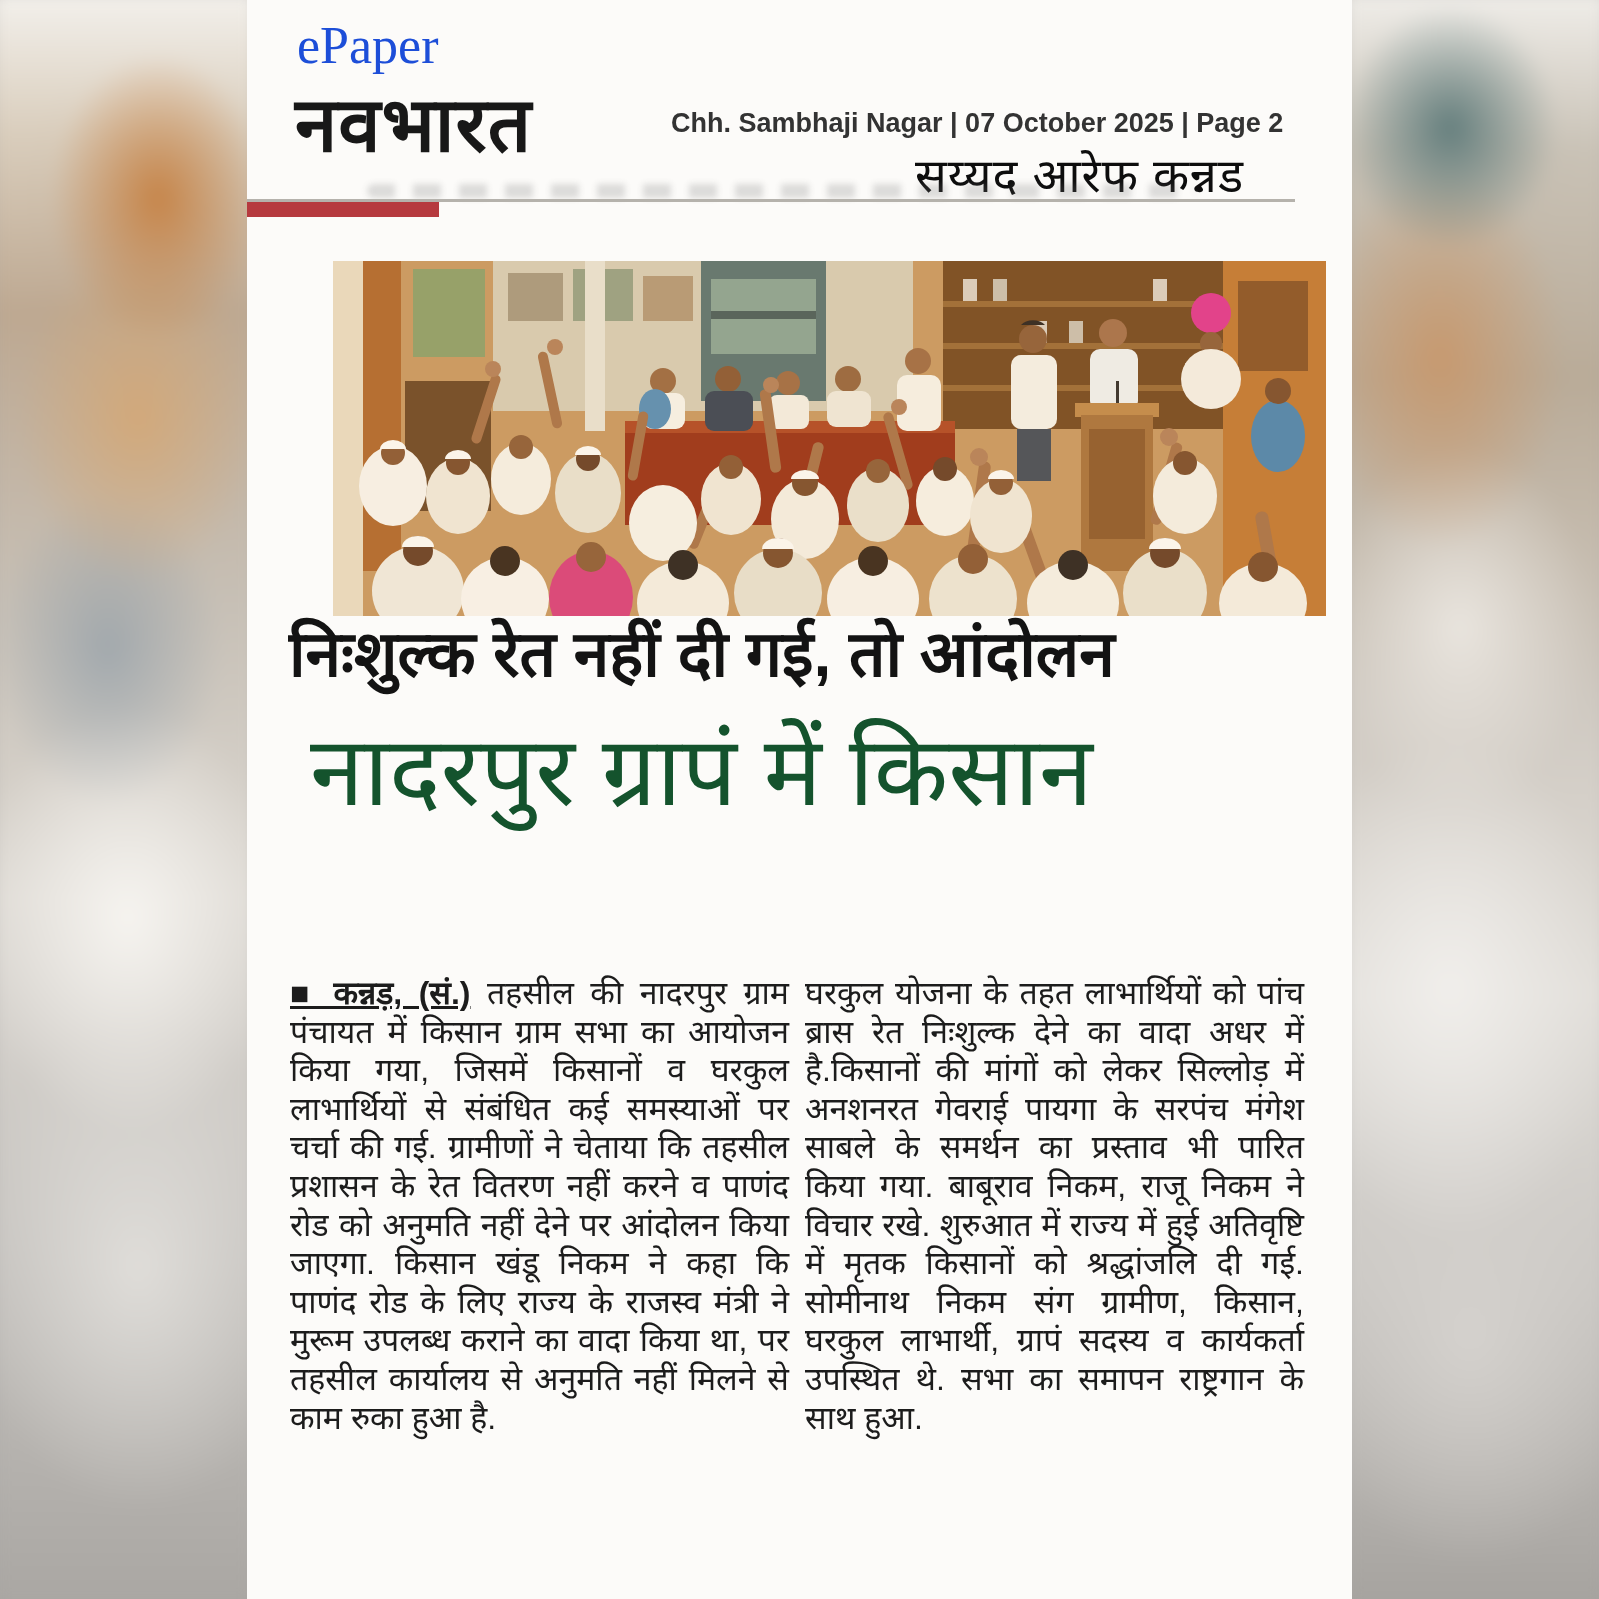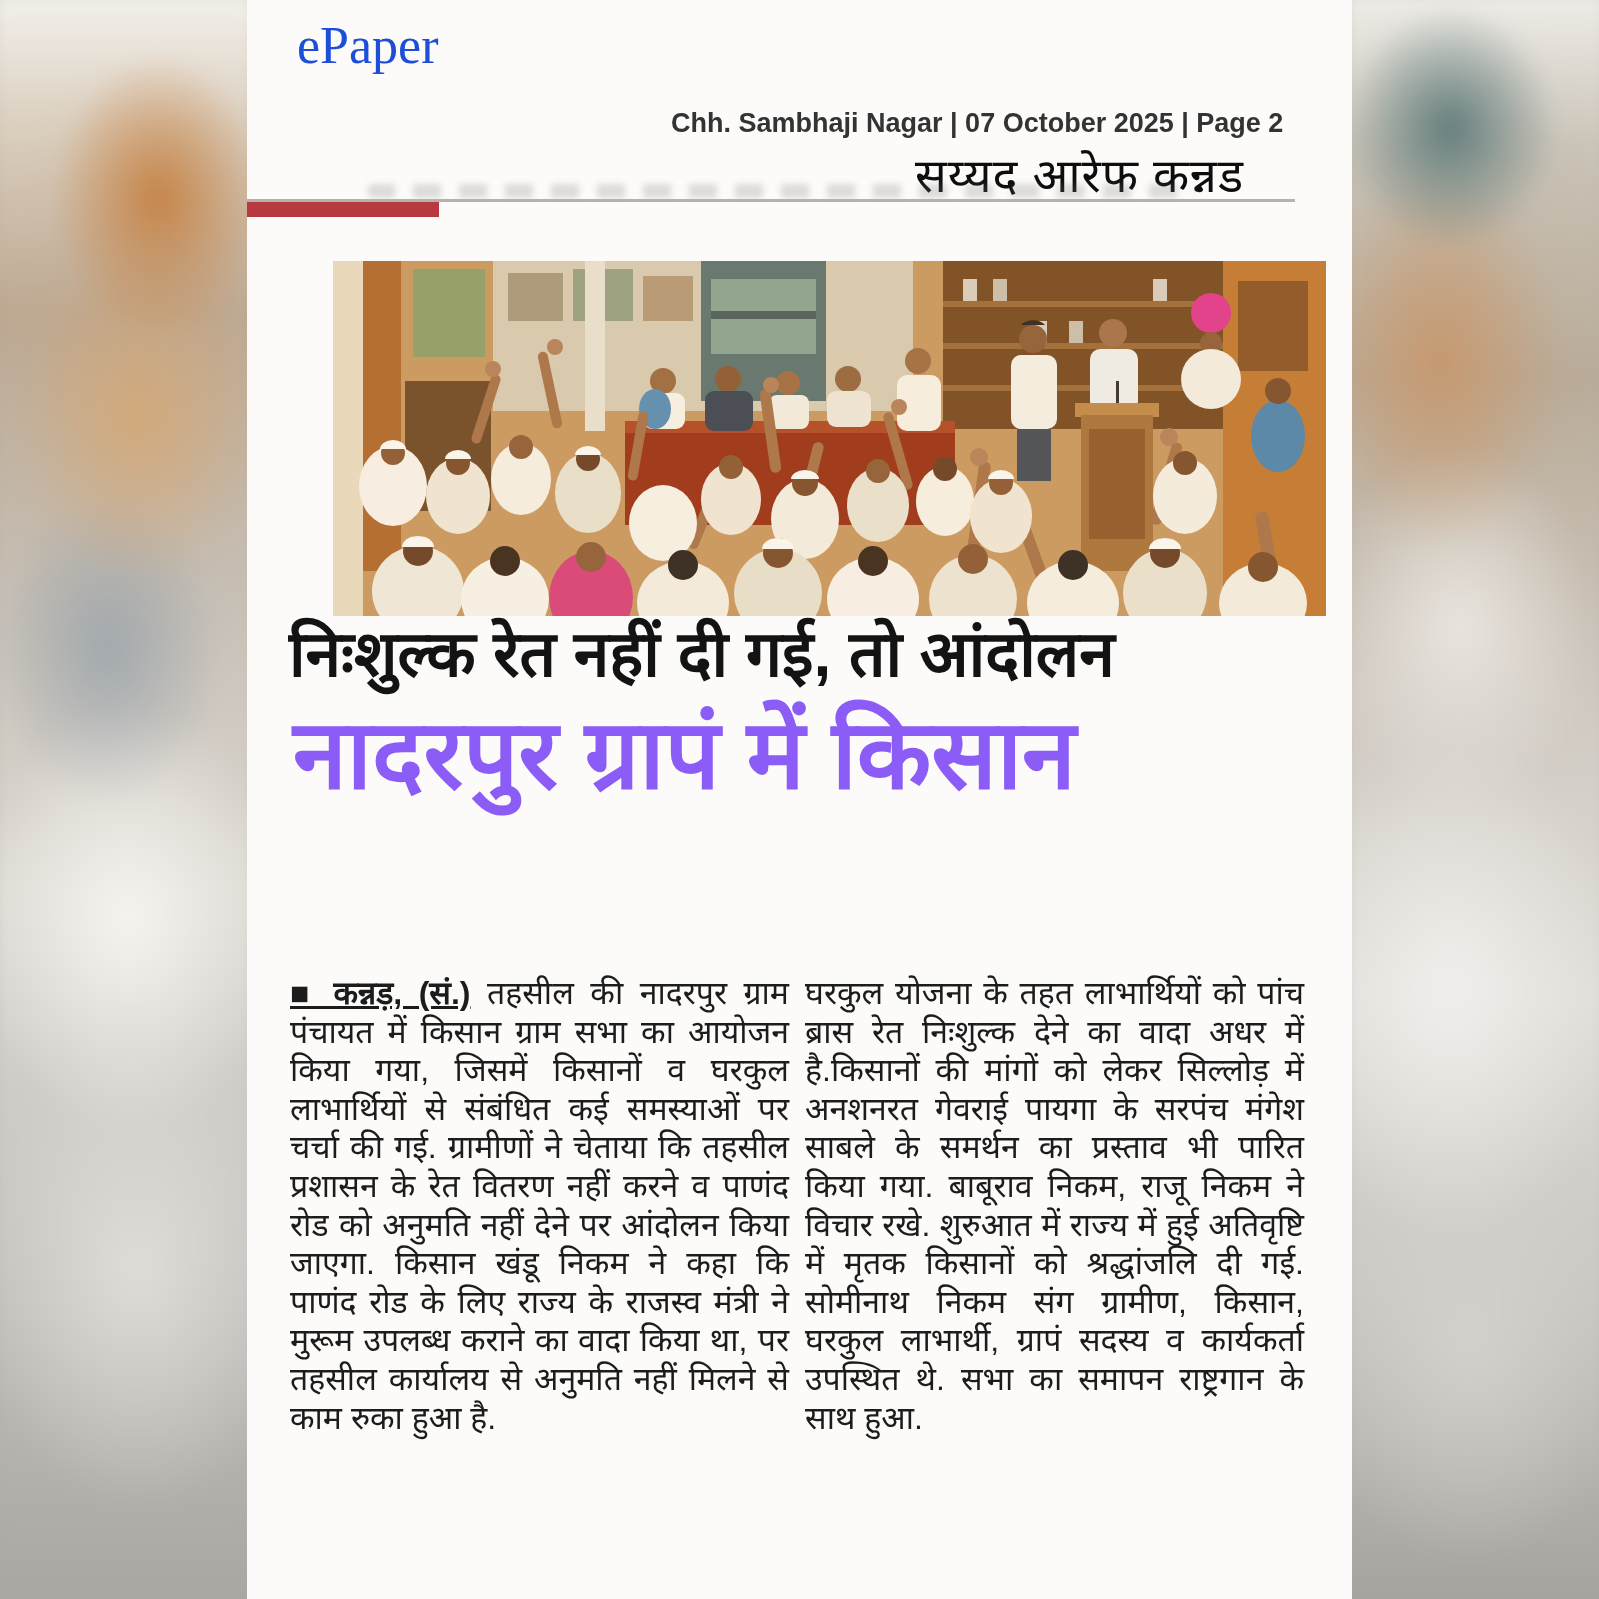--- a/index.html
+++ b/index.html
@@ -47,40 +47,41 @@
   }
   .gray-rule{left:0;top:199px;width:1048px;height:3px;background:#b5b2ac;}
   .red-bar{left:0;top:202px;width:192px;height:15px;background:#b63a3f;}
   .photo{left:46px;top:245px;width:993px;height:355px;overflow:hidden;}
   .photo svg{display:block;}
   .kicker{
     left:42px;top:608px;width:1000px;
     font-size:64px;font-weight:700;color:#131313;white-space:nowrap;letter-spacing:0px;
   }
   .headline{
-    left:46px;top:700px;width:1005px;margin:0;
-    font-size:97px;font-weight:700;color:#8b5cf6;line-height:1.14;letter-spacing:0px;
+    left:46px;top:700px;width:1005px;margin:17px;
+    font-size:97px;font-weight:400;color:#14532d;line-height:1.14;letter-spacing:0px;
   }
   .headline span{display:block;}
   .body-cols{left:43px;top:974px;width:1014px;display:flex;gap:16px;}
   .col{
     width:499px;margin:0;
     font-size:32px;line-height:38.6px;text-align:justify;color:#1c1c1c;font-weight:500;
   }
   .col b{font-weight:800;text-decoration:underline;}
 </style>
 </head>
 <body>
 
 <div class="band band-left"></div>
 <div class="band band-right"></div>
 
 <div class="page">
 
   <div class="abs epaper">ePaper</div>
+  <div class="abs brand">नवभारत</div>
   <div class="abs dateline">Chh. Sambhaji Nagar | 07 October 2025 | Page 2</div>
   <div class="abs byline">सय्यद आरेफ कन्नड</div>
 
   <div class="abs smudge"></div>
   <div class="abs gray-rule"></div>
   <div class="abs red-bar"></div>
 
   <figure class="abs photo">
     <svg width="993" height="355" viewBox="0 0 993 355" xmlns="http://www.w3.org/2000/svg">
 

